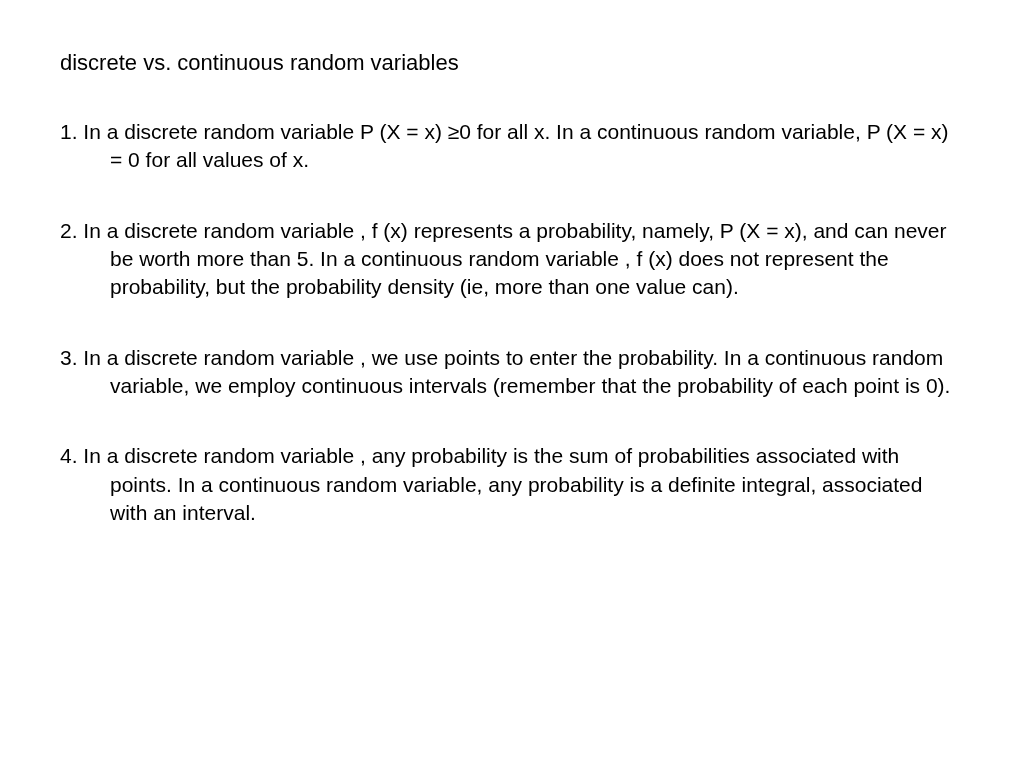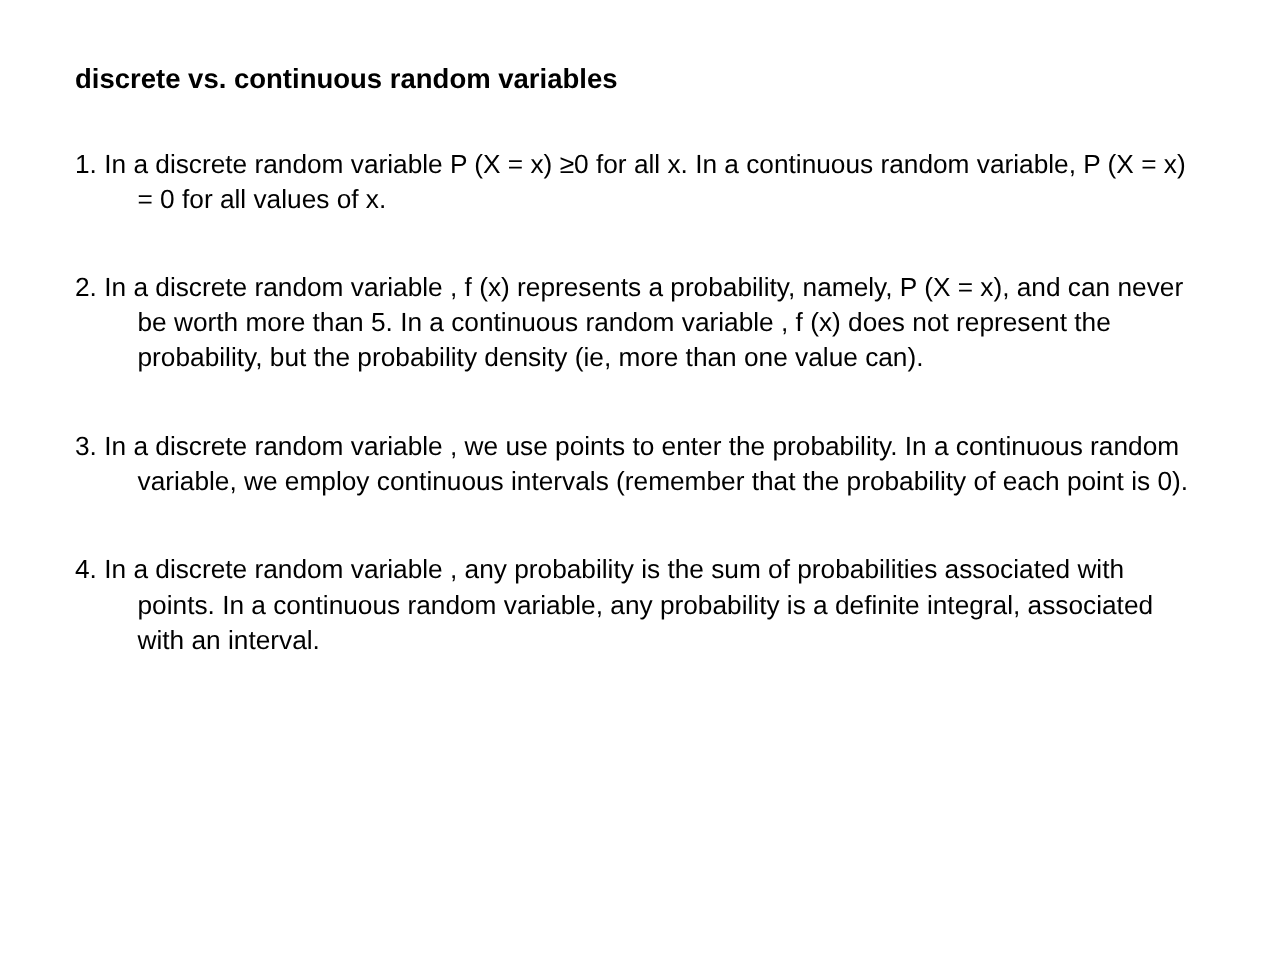--- a/index.html
+++ b/index.html
@@ -10,21 +10,21 @@
     body {
       width: 1024px;
       height: 768px;
       background: #ffffff;
       font-family: Arial, Helvetica, sans-serif;
       padding: 50px 60px 40px 60px;
       color: #000000;
     }
     .title {
       font-size: 22px;
-      font-weight: bold;
+      font-weight: normal;
       margin-bottom: 42px;
     }
     .point {
       font-size: 21px;
       font-weight: normal;
       line-height: 1.35;
       margin-bottom: 42px;
       padding-left: 50px;
       text-indent: -50px;
     }

